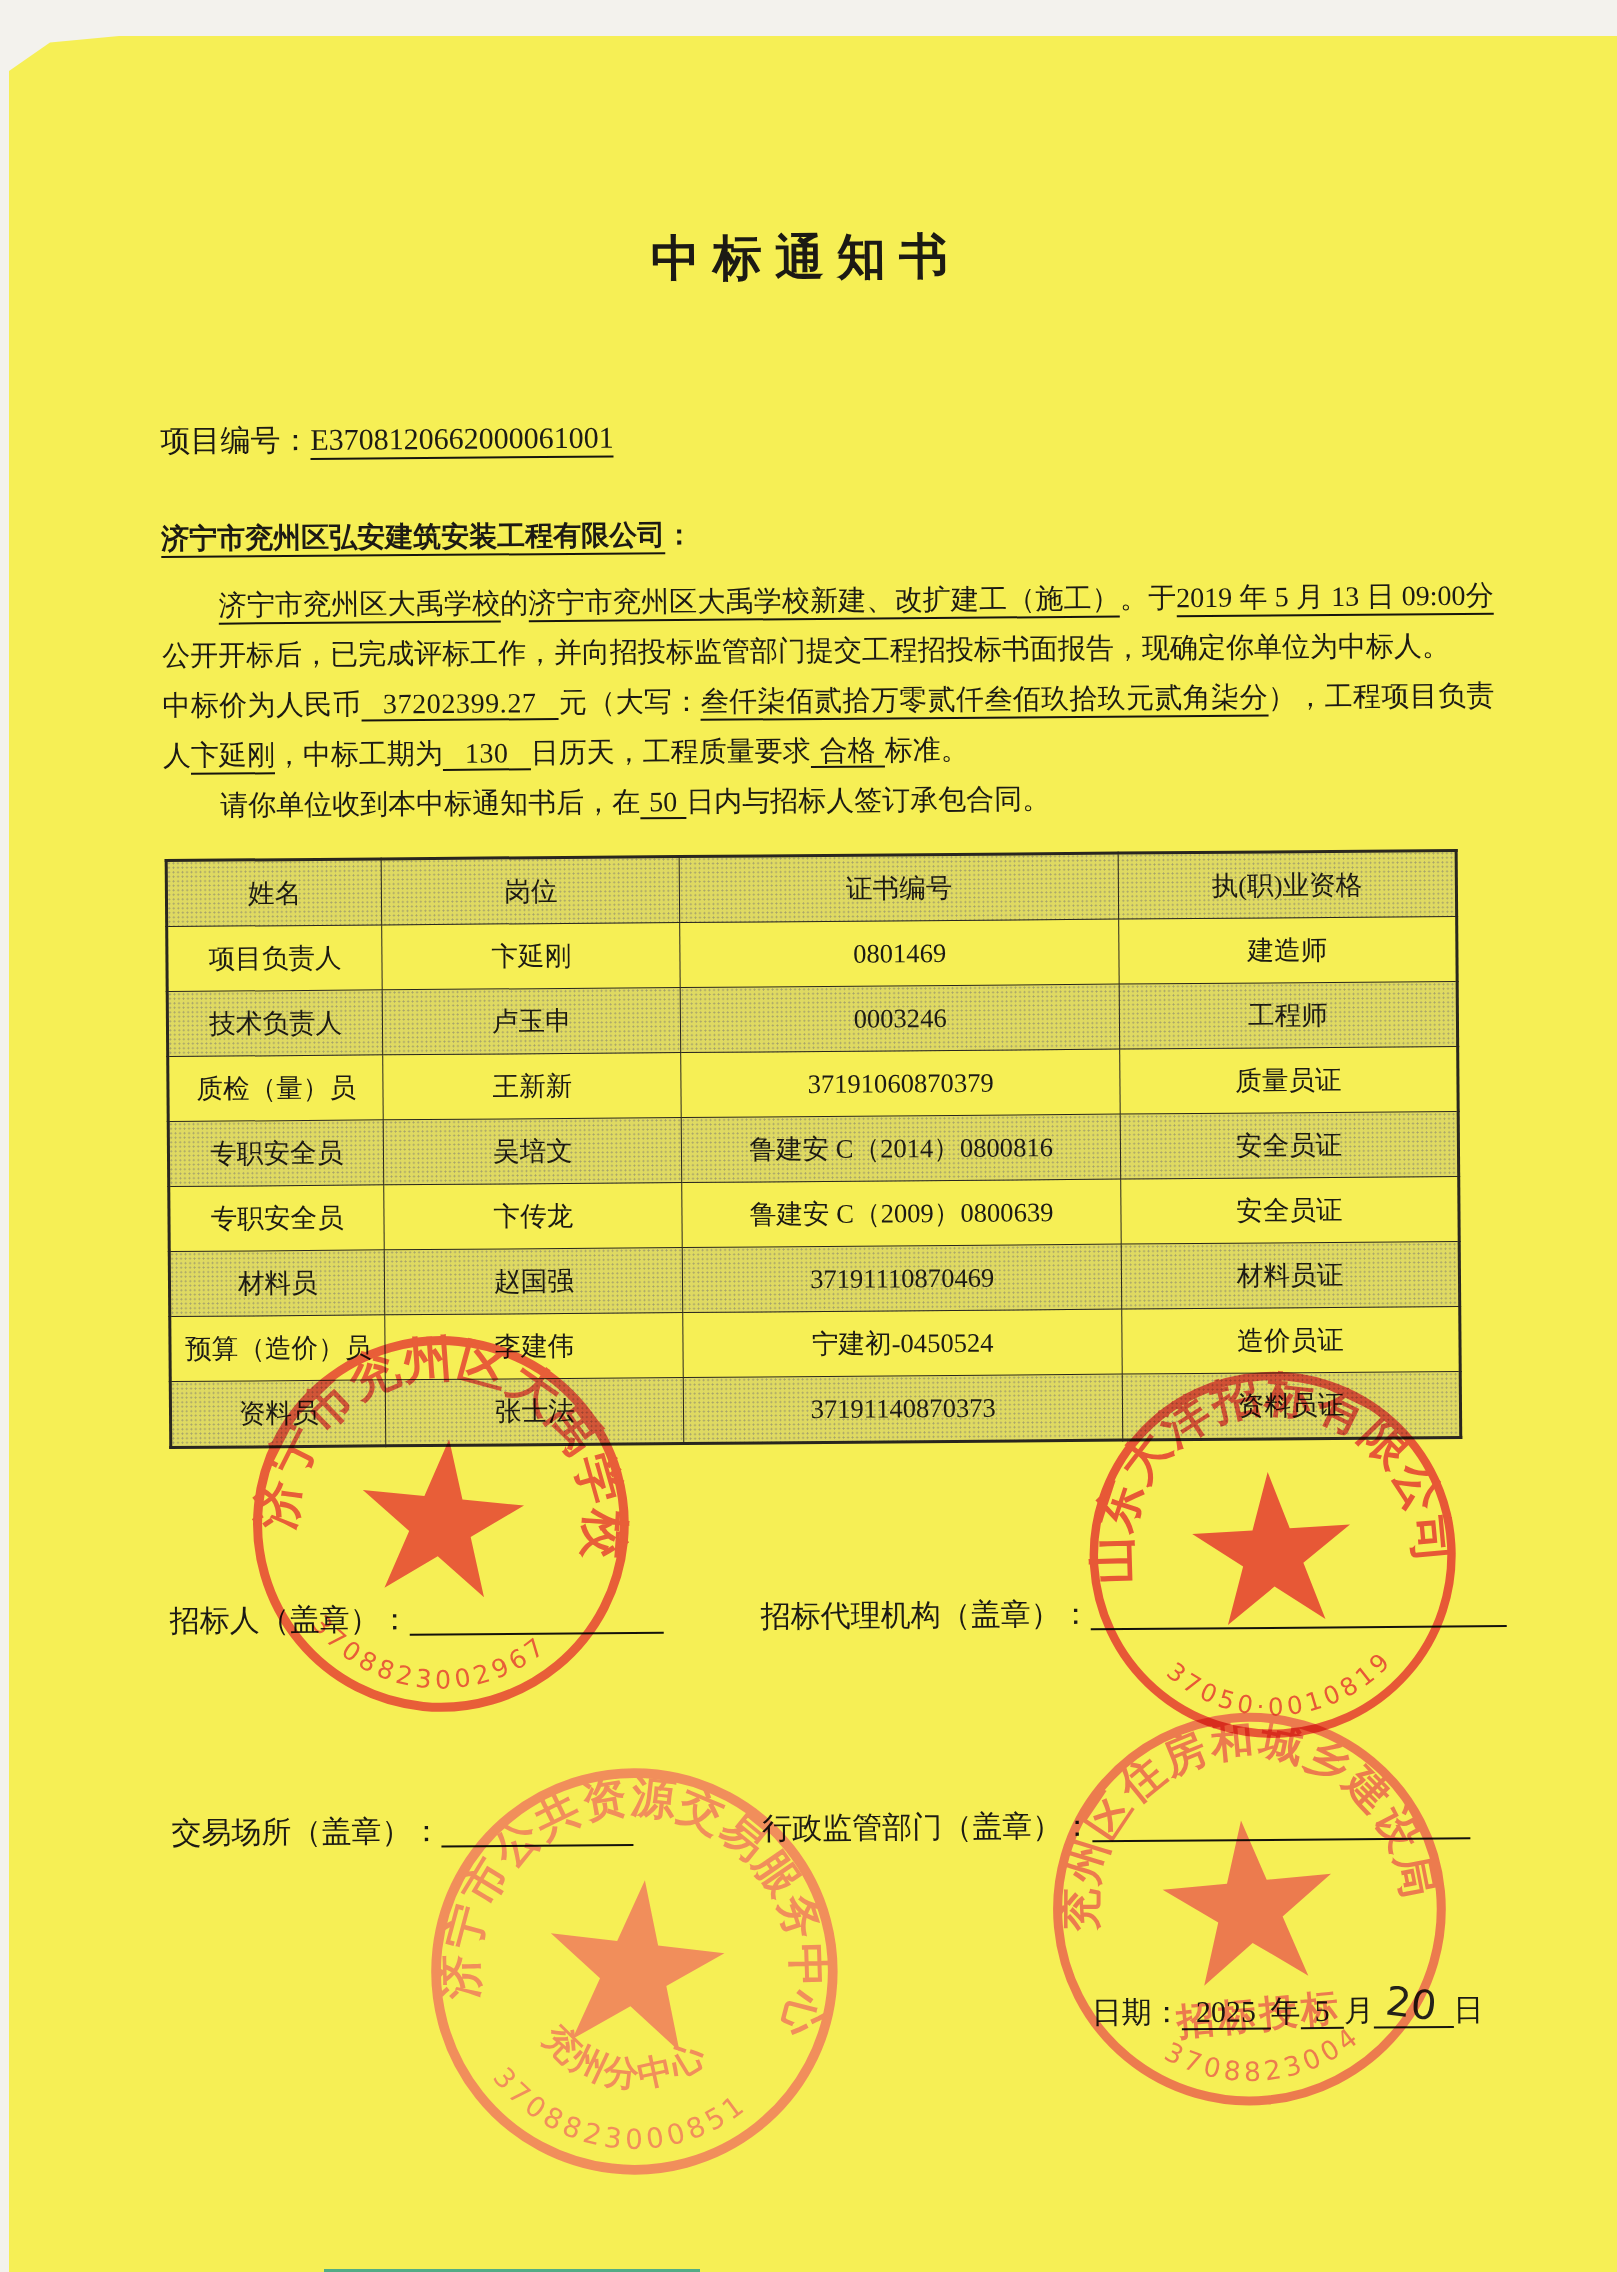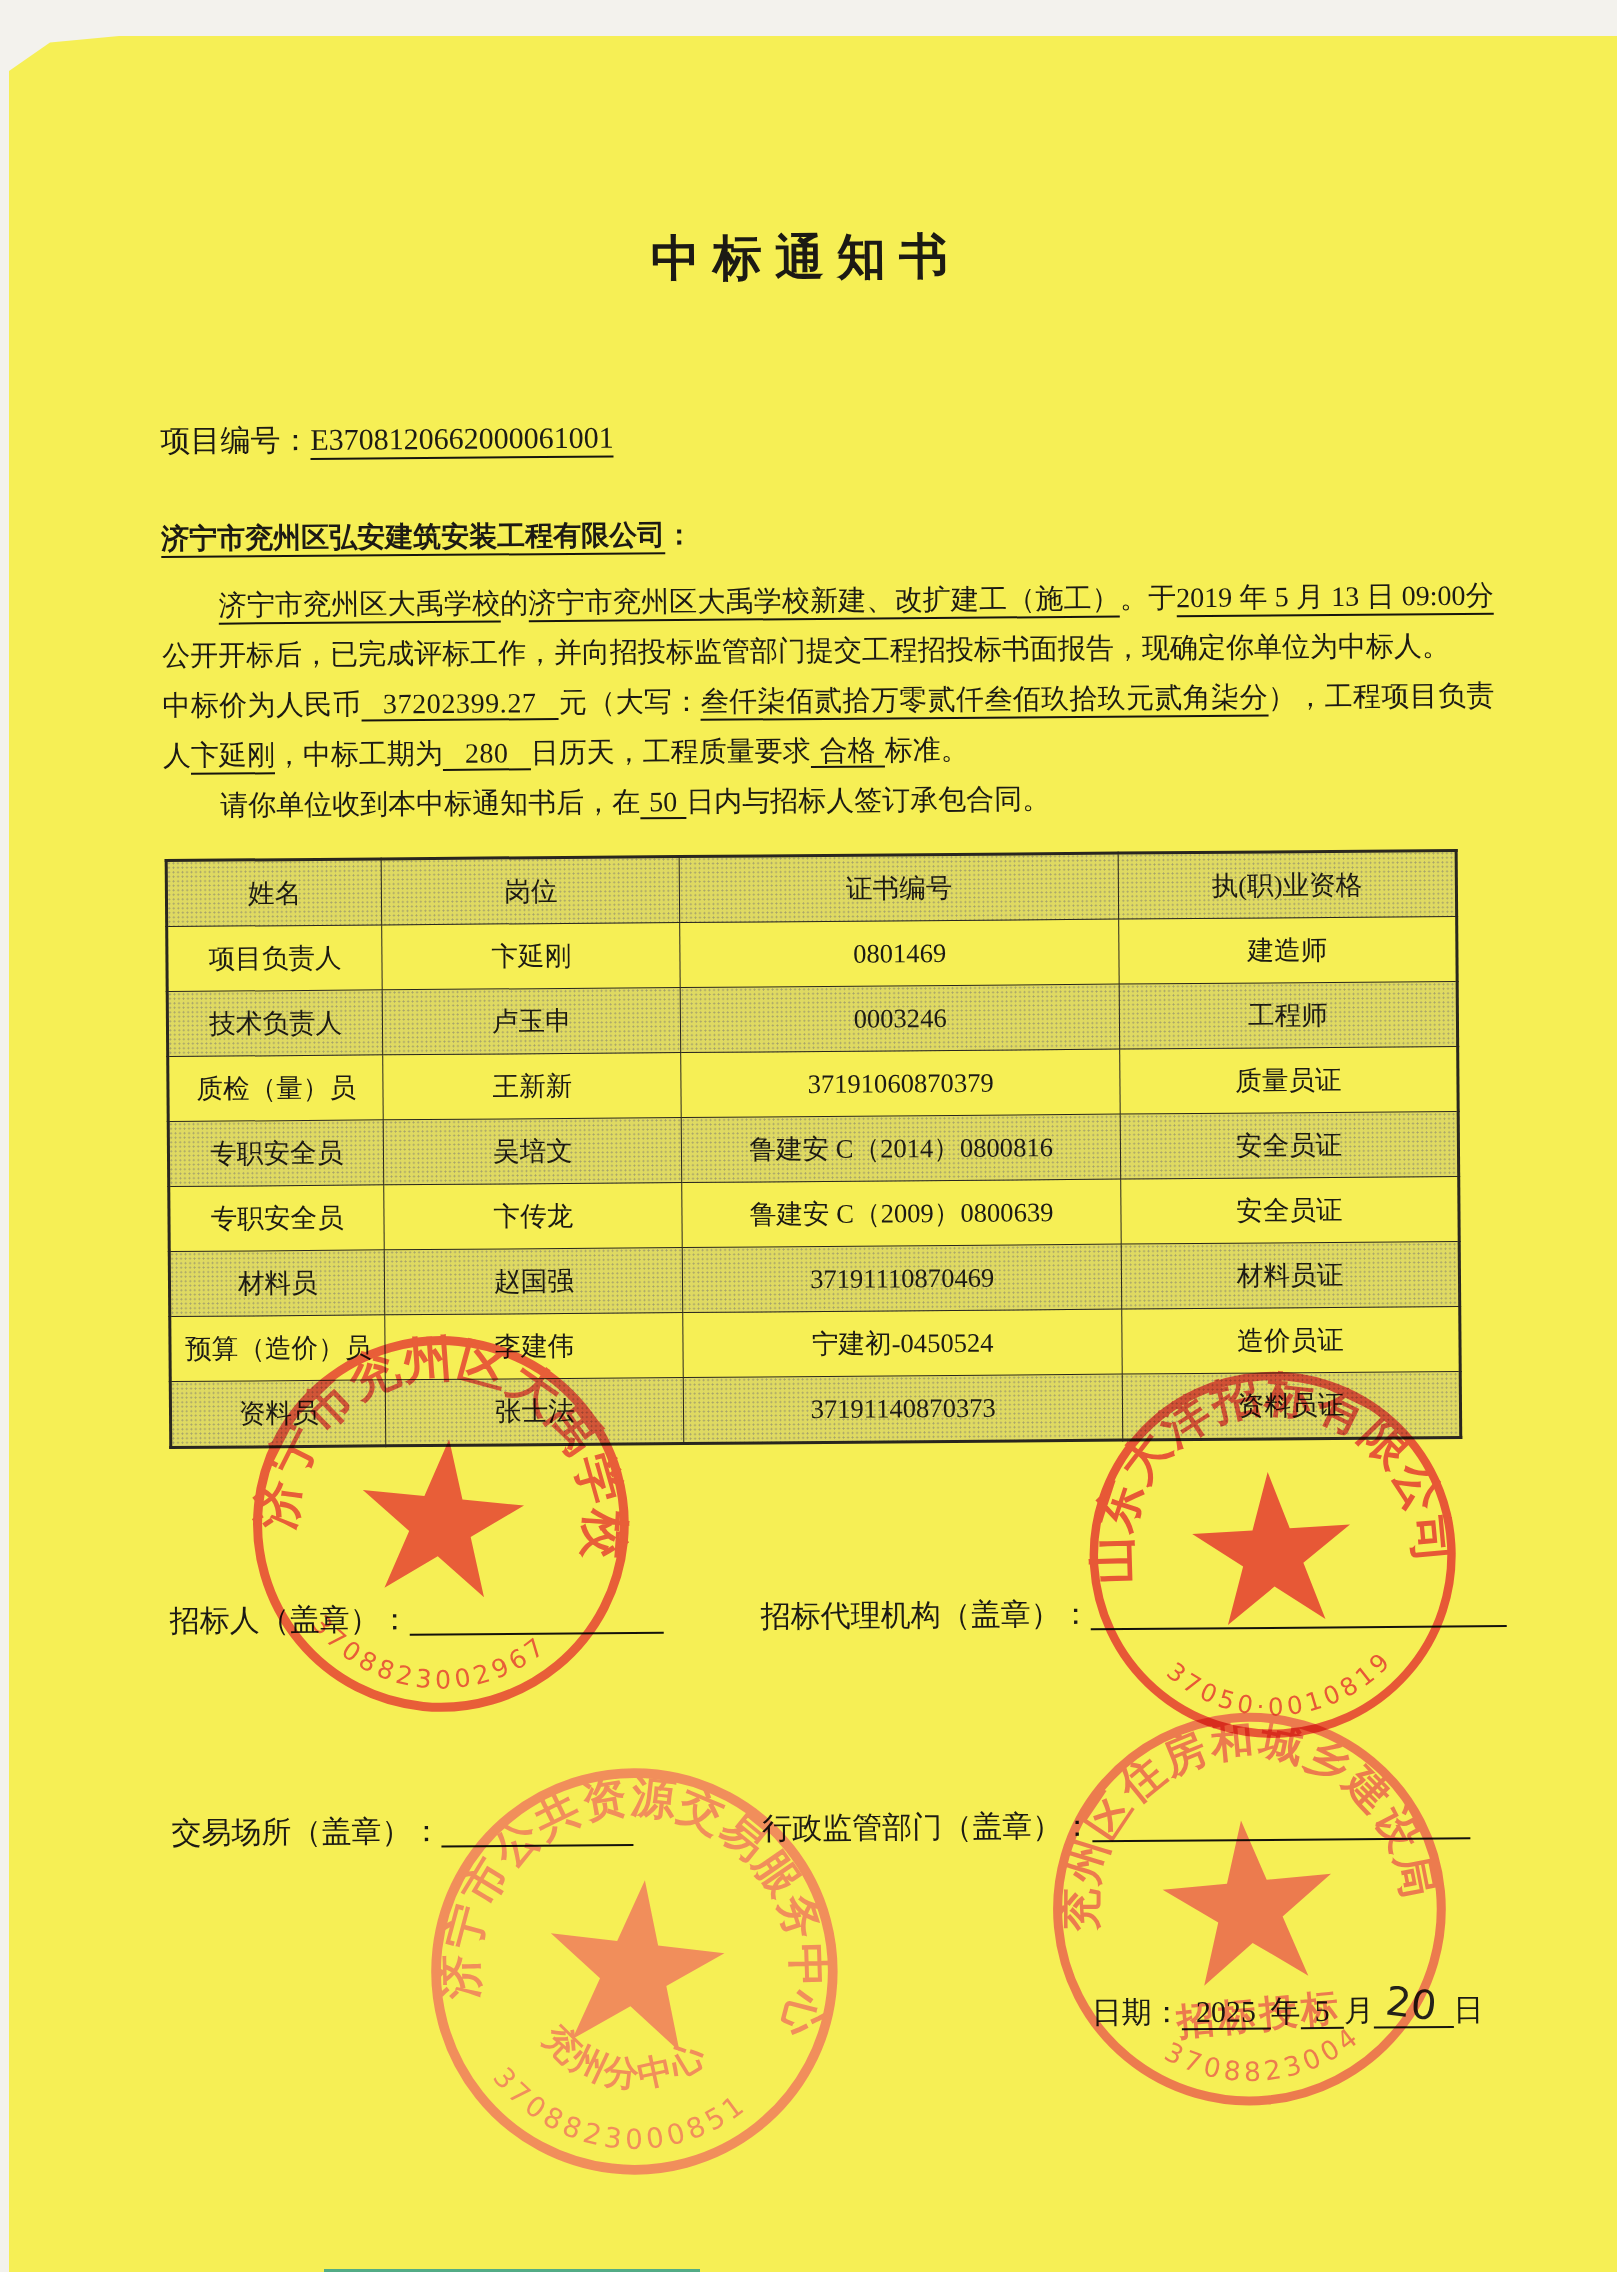--- a/index.html
+++ b/index.html
@@ -48,21 +48,21 @@
 
       <div class="doc-title">中标通知书</div>
 
       <div class="project-line"><span>项目编号：</span><span class="u">E3708120662000061001</span></div>
 
       <div class="body-block">
         <p class="para recipient-line"><span class="u">济宁市兖州区弘安建筑安装工程有限公司</span><span>：</span></p>
 
         <p class="para p1"><span class="u">济宁市兖州区大禹学校</span><span>的</span><span class="u">济宁市兖州区大禹学校新建、改扩建工（施工）</span><span>。于</span><span class="u">2019 年 5 月 13 日 09:00分</span><span>公开开标后，已完成评标工作，并向招投标监管部门提交工程招投标书面报告，现确定你单位为中标人。</span></p>
 
-        <p class="para p2"><span>中标价为人民币</span><span class="u num-fill">37202399.27</span><span>元（大写：</span><span class="u">叁仟柒佰贰拾万零贰仟叁佰玖拾玖元贰角柒分</span><span>），工程项目负责人</span><span class="u">卞延刚</span><span>，中标工期为</span><span class="u num-fill">280</span><span>日历天，工程质量要求</span><span class="u small-fill">合格</span><span>标准。</span></p>
+        <p class="para p2"><span>中标价为人民币</span><span class="u num-fill">37202399.27</span><span>元（大写：</span><span class="u">叁仟柒佰贰拾万零贰仟叁佰玖拾玖元贰角柒分</span><span>），工程项目负责人</span><span class="u">卞延刚</span><span>，中标工期为</span><span class="u num-fill">130</span><span>日历天，工程质量要求</span><span class="u small-fill">合格</span><span>标准。</span></p>
 
         <p class="para p3"><span>请你单位收到本中标通知书后，在</span><span class="u small-fill">50</span><span>日内与招标人签订承包合同。</span></p>
       </div>
 
       <table class="personnel-table">
         <colgroup>
             <col style="width: 16.7%;">
             <col style="width: 23.1%;">
             <col style="width: 34%;">
             <col style="width: 26.2%;">

